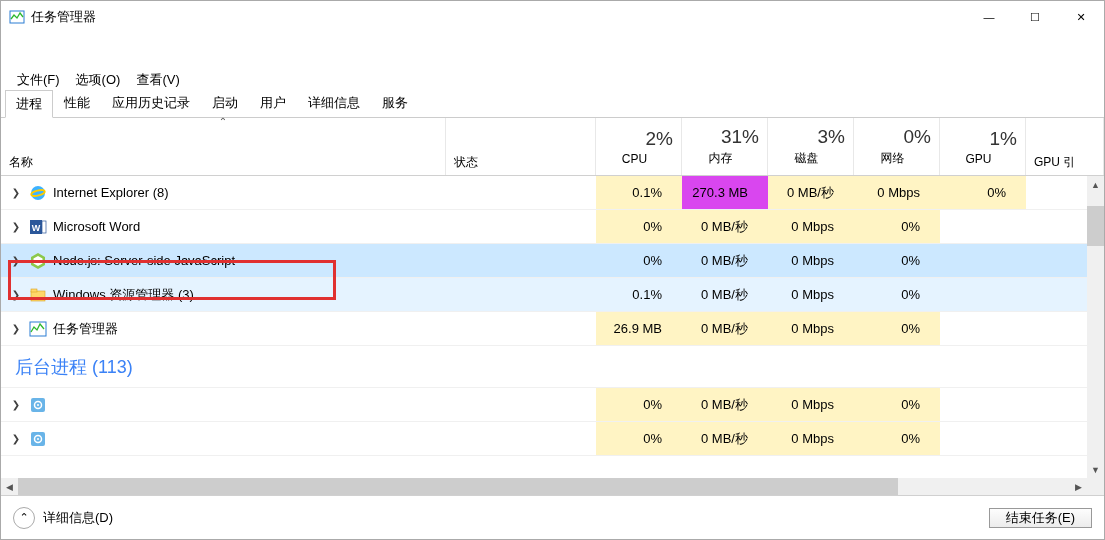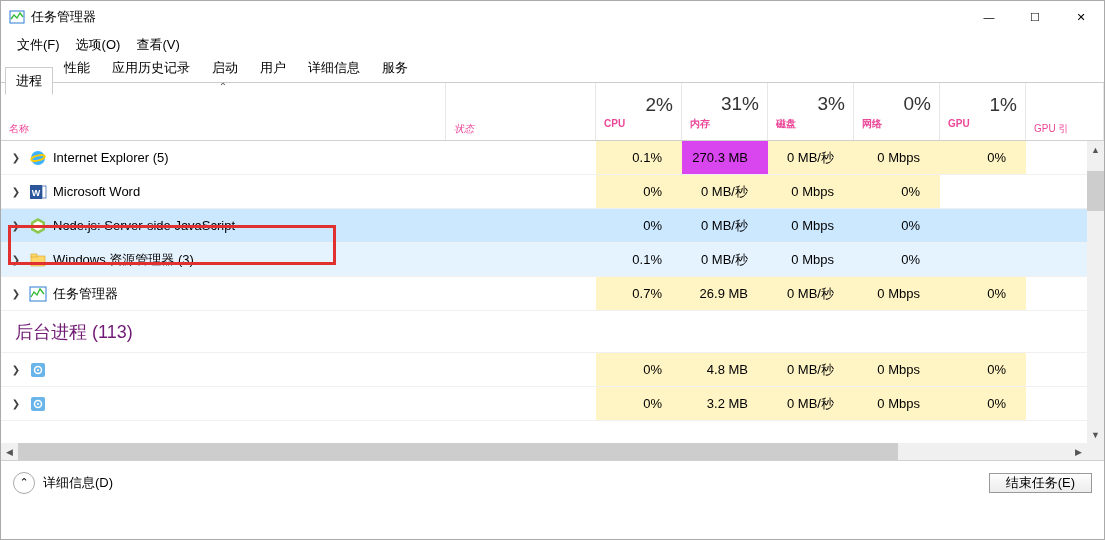--- a/index.html
+++ b/index.html
@@ -2,50 +2,50 @@
 <html><head>
 <meta charset="utf-8">
 <style>
 * { margin: 0; padding: 0; box-sizing: border-box; }
 body { font-family: "Microsoft YaHei", "Segoe UI", sans-serif; font-size: 13px; background: #fff; color: #000; width: 1105px; height: 540px; overflow: hidden; border: 1px solid #aaa; }
 .titlebar { height: 32px; display: flex; align-items: center; padding-left: 8px; }
 .title-icon { width: 16px; height: 16px; margin-right: 6px; }
 .title-text { flex: 1; font-size: 13px; }
 .winbtns { display: flex; height: 100%; }
 .winbtn { width: 46px; display: flex; align-items: center; justify-content: center; font-family: "Segoe UI Symbol", sans-serif; font-size: 11px; }
-.menubar { height: 24px; display: flex; align-items: center; padding-left: 8px; gap: 0; }
+.menubar { height: 24px; display: flex; align-items: center; padding-left: 8px; gap: 0; margin-top: 35px; }
 .menu-item { padding: 2px 8px; font-size: 13px; }
 .tabs { display: flex; border-bottom: 1px solid #ccc; padding-left: 4px; height: 26px; align-items: flex-end; }
 .tab { padding: 4px 10px 4px 10px; font-size: 13px; border: 1px solid transparent; }
-.tab.active { border: 1px solid #ccc; border-bottom-color: #fff; background: #fff; position: relative; top: 13px; }
+.tab.active { border: 1px solid #ccc; border-bottom-color: #fff; background: #fff; position: relative; top: 1px; }
 .header-row { display: flex; height: 58px; border-bottom: 1px solid #d0d0d0; }
 .hcol { display: flex; flex-direction: column; justify-content: center; border-right: 1px solid #e8e8e8; }
 .hcol.name { flex: 0 0 445px; position: relative; }
 .sort-ind { position: absolute; top: -2px; left: 50%; transform: translateX(-50%); font-size: 10px; color: #555; }
-.hcol.status { flex: 0 0 150px; font-style: italic; }
+.hcol.status { flex: 0 0 150px; }
 .hcol.num { flex: 0 0 86px; text-align: right; padding-right: 8px; }
 .hcol.gpu-eng { flex: 1; padding-left: 6px; }
-.hlbl { font-size: 10px; color: #ec4899; padding: 0 8px 4px 8px; }
+.hlbl { font-size: 12px; color: #000000; padding: 0 8px 4px 8px; }
 .hval { font-size: 19px; color: #333; padding: 4px 0 2px 0; }
-.hlbl.right { text-align: left; font-weight: bold; }
+.hlbl.right { text-align: center; }
 .content { height: 302px; overflow: hidden; position: relative; }
 .row { height: 34px; display: flex; align-items: center; border-bottom: 1px solid #f0f0f0; position: relative; }
 .row.selected { background: #cce8ff; }
 .row.hover:not(.selected) { background: #e5f3ff; }
 .cell-name { flex: 0 0 445px; display: flex; align-items: center; padding-left: 8px; gap: 6px; }
 .cell-status { flex: 0 0 150px; }
 .cell-num { flex: 0 0 86px; text-align: right; padding-right: 20px; height: 100%; display: flex; align-items: center; justify-content: flex-end; }
 .cell-num.shade1 { background: #fff4c4; }
 .cell-num.shade2 { background: #d946ef; }
 .cell-num.sel { background: #cce8ff !important; }
 .cell-num.hov { background: #e5f3ff !important; }
 .cell-gpu-eng { flex: 1; }
 .expand { width: 14px; display: inline-block; color: #404040; font-size: 10px; text-align: center; }
 .proc-icon { width: 18px; height: 18px; flex-shrink: 0; }
-.section-label { height: 42px; display: flex; align-items: center; padding-left: 14px; font-size: 18px; color: #701a75; border-bottom: 1px solid #f0f0f0; }
+.section-label { height: 42px; display: flex; align-items: center; padding-left: 14px; font-size: 18px; color: #3b82f6; border-bottom: 1px solid #f0f0f0; }
 .highlight-box { position: absolute; left: 7px; top: 84px; width: 328px; height: 40px; border: 3px solid #e03030; pointer-events: none; z-index: 10; }
 .vscroll { position: absolute; right: 0; top: 0; width: 17px; height: 100%; background: #f0f0f0; }
 .vscroll-thumb { position: absolute; right: 0; width: 17px; background: #cdcdcd; }
 .scroll-btn { position: absolute; right: 0; width: 17px; height: 17px; background: #f0f0f0; display: flex; align-items: center; justify-content: center; font-size: 9px; color: #555; }
 .hscroll { height: 17px; background: #f0f0f0; display: flex; align-items: center; position: relative; }
 .hscroll-thumb { position: absolute; left: 17px; width: 880px; height: 17px; background: #cdcdcd; }
 .footer { height: 44px; border-top: 1px solid #d0d0d0; display: flex; align-items: center; padding: 0 12px; gap: 8px; }
 .footer-spacer { flex: 1; }
 .collapse-btn { width: 22px; height: 22px; border: 1px solid #aaa; border-radius: 50%; display: flex; align-items: center; justify-content: center; font-size: 11px; }
 .end-task { padding: 0 16px; background: linear-gradient(#fdfdfd, #ececec); border: 1px solid #999; font-size: 13px; }
@@ -120,21 +120,21 @@
 
 <div class="content">
   <div id="rows-main">
       <div class="row">
         <div class="cell-name">
           <span class="expand">❯</span>
           <span class="proc-icon"><svg viewBox="0 0 18 18">
               <circle cx="9" cy="9" r="7" fill="#3db2ff"></circle>
               <ellipse cx="9" cy="9" rx="7" ry="2.5" fill="none" stroke="#ffcc00" stroke-width="1.8" transform="rotate(-15 9 9)"></ellipse>
             </svg></span>
-          <span>Internet Explorer (5)</span>
+          <span>Internet Explorer (8)</span>
         </div>
         <div class="cell-status"></div>
         <div class="cell-num shade1 ">0.1%</div>
         <div class="cell-num shade2 ">270.3 MB</div>
         <div class="cell-num shade1 ">0 MB/秒</div>
         <div class="cell-num shade1 ">0 Mbps</div>
         <div class="cell-num shade1 ">0%</div>
         <div class="cell-gpu-eng"></div>
       </div>
       <div class="row">
@@ -189,21 +189,20 @@
       <div class="row">
         <div class="cell-name">
           <span class="expand">❯</span>
           <span class="proc-icon"><svg viewBox="0 0 18 18">
               <rect x="1" y="2" width="16" height="14" fill="#fff" stroke="#2b7cd3" stroke-width="1"></rect>
               <polyline points="2,12 5,7 8,10 11,4 15,9" fill="none" stroke="#2eb82e" stroke-width="1.3"></polyline>
             </svg></span>
           <span>任务管理器</span>
         </div>
         <div class="cell-status"></div>
-        <div class="cell-num shade1 ">0.7%</div>
         <div class="cell-num shade1 ">26.9 MB</div>
         <div class="cell-num shade1 ">0 MB/秒</div>
         <div class="cell-num shade1 ">0 Mbps</div>
         <div class="cell-num shade1 ">0%</div>
         <div class="cell-gpu-eng"></div>
       </div>
     </div>
   <div class="section-label">后台进程 (113)</div>
   <div id="rows-bg">
       <div class="row">
@@ -211,39 +210,37 @@
           <span class="expand">❯</span>
           <span class="proc-icon"><svg viewBox="0 0 18 18">
               <rect x="2" y="2" width="14" height="14" rx="2" fill="#69b4e8"></rect>
               <circle cx="9" cy="9" r="3.5" fill="none" stroke="#fff" stroke-width="1.5"></circle>
               <circle cx="9" cy="9" r="1" fill="#fff"></circle>
             </svg></span>
           <span></span>
         </div>
         <div class="cell-status"></div>
         <div class="cell-num shade1 ">0%</div>
-        <div class="cell-num shade1 ">4.8 MB</div>
         <div class="cell-num shade1 ">0 MB/秒</div>
         <div class="cell-num shade1 ">0 Mbps</div>
         <div class="cell-num shade1 ">0%</div>
         <div class="cell-gpu-eng"></div>
       </div>
       <div class="row">
         <div class="cell-name">
           <span class="expand">❯</span>
           <span class="proc-icon"><svg viewBox="0 0 18 18">
               <rect x="2" y="2" width="14" height="14" rx="2" fill="#69b4e8"></rect>
               <circle cx="9" cy="9" r="3.5" fill="none" stroke="#fff" stroke-width="1.5"></circle>
               <circle cx="9" cy="9" r="1" fill="#fff"></circle>
             </svg></span>
           <span></span>
         </div>
         <div class="cell-status"></div>
         <div class="cell-num shade1 ">0%</div>
-        <div class="cell-num shade1 ">3.2 MB</div>
         <div class="cell-num shade1 ">0 MB/秒</div>
         <div class="cell-num shade1 ">0 Mbps</div>
         <div class="cell-num shade1 ">0%</div>
         <div class="cell-gpu-eng"></div>
       </div>
     </div>
 
   <div class="highlight-box"></div>
 
   <div class="vscroll">

